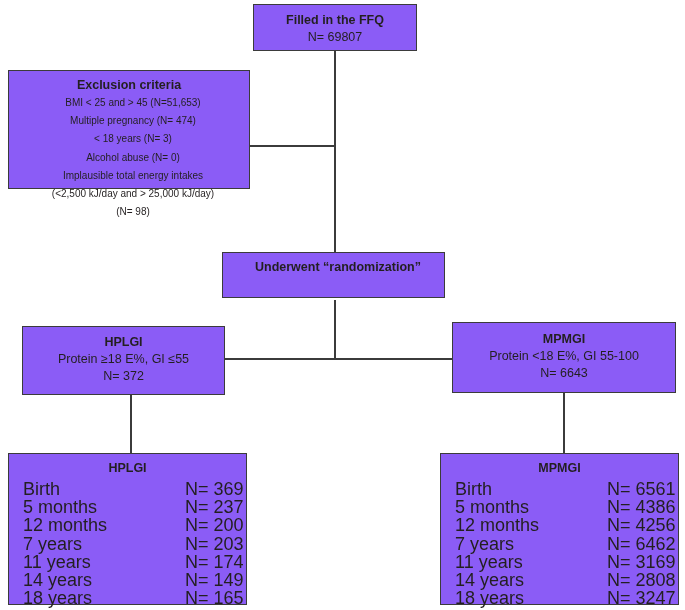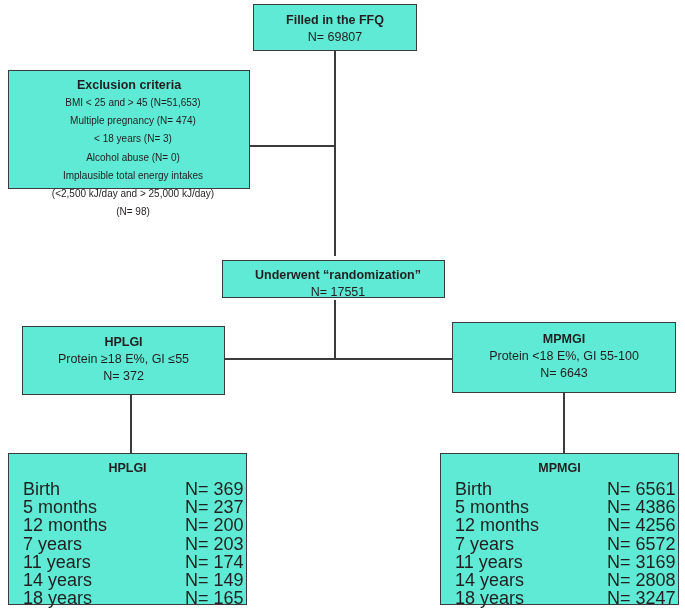--- a/index.html
+++ b/index.html
@@ -13,21 +13,21 @@
     height: 610px;
     background: #ffffff;
     font-family: "Liberation Sans", sans-serif;
     color: #231f20;
     overflow: hidden;
   }
   .box {
     position: absolute;
     box-sizing: border-box;
     border: 1.6px solid #3b3b3b;
-    background: #5eead4;
+    background: #8b5cf6;
     z-index: 2;
   }
   .box-title {
     font-weight: bold;
     text-align: center;
     font-size: 12.5px;
     line-height: 17px;
     white-space: nowrap;
   }
   .box-line {
@@ -54,21 +54,21 @@
   
   #box-ffq {
     left: 253px; top: 4px; width: 164px; height: 47px;
     padding-top: 7px;
   }
   #box-exclusion {
     left: 8px; top: 70px; width: 242px; height: 119px;
     padding: 6px 0 0 8px;
   }
   #box-randomization {
-    left: 222px; top: 260px; width: 223px; height: 38px;
+    left: 222px; top: 252px; width: 223px; height: 46px;
     padding-top: 6px;
     padding-left: 9px;
   }
   #box-hplgi-group {
     left: 22px; top: 326px; width: 203px; height: 69px;
     padding-top: 7px;
   }
   #box-mpmgi-group {
     left: 452px; top: 322px; width: 224px; height: 71px;
     padding-top: 8px;
@@ -127,21 +127,20 @@
       <div>&lt; 18 years (N= 3)</div>
       <div>Alcohol abuse (N= 0)</div>
       <div>Implausible total energy intakes</div>
       <div>(&lt;2,500 kJ/day and &gt; 25,000 kJ/day)</div>
       <div>(N= 98)</div>
     </div>
   </div>
 
   <div class="box" id="box-randomization">
     <div class="box-title">Underwent “randomization”</div>
-    <div class="box-line">N= 17551</div>
   </div>
 
   <div class="box" id="box-hplgi-group">
     <div class="box-title">HPLGI</div>
     <div class="box-line">Protein ≥18 E%, GI ≤55</div>
     <div class="box-line">N= 372</div>
   </div>
 
   <div class="box" id="box-mpmgi-group">
     <div class="box-title">MPMGI</div>
@@ -193,21 +192,21 @@
       <div class="follow-row">
         <span class="follow-label">5 months</span>
         <span class="follow-value">N= 4386</span>
       </div>
       <div class="follow-row">
         <span class="follow-label">12 months</span>
         <span class="follow-value">N= 4256</span>
       </div>
       <div class="follow-row">
         <span class="follow-label">7 years</span>
-        <span class="follow-value">N= 6572</span>
+        <span class="follow-value">N= 6462</span>
       </div>
       <div class="follow-row">
         <span class="follow-label">11 years</span>
         <span class="follow-value">N= 3169</span>
       </div>
       <div class="follow-row">
         <span class="follow-label">14 years</span>
         <span class="follow-value">N= 2808</span>
       </div>
       <div class="follow-row">

